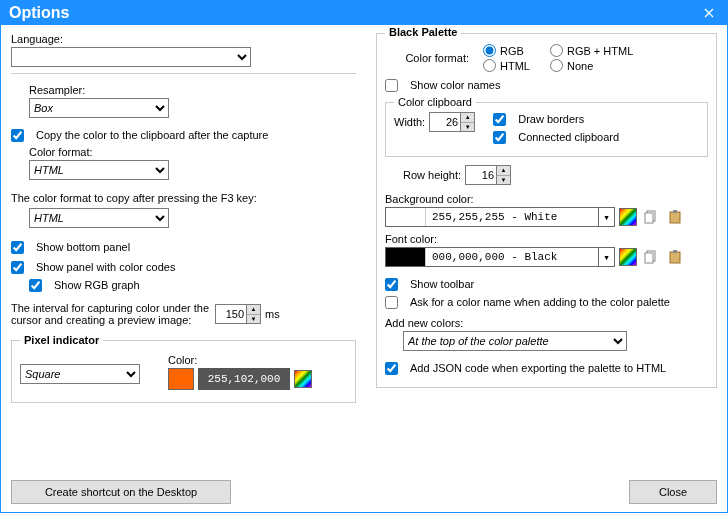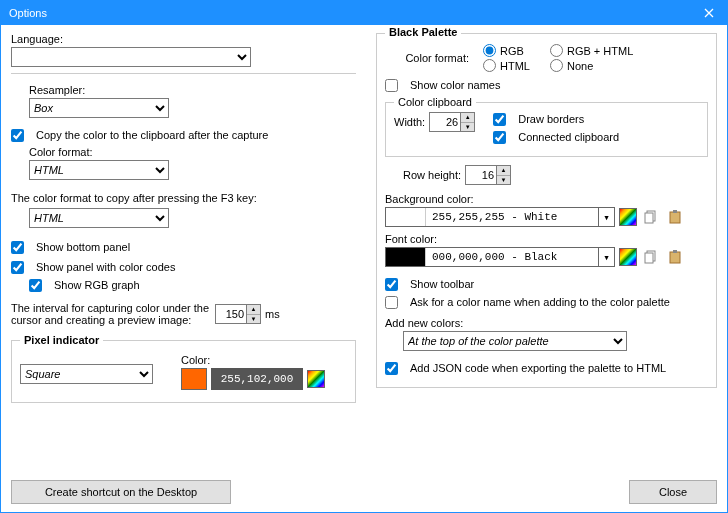--- a/index.html
+++ b/index.html
@@ -1,30 +1,30 @@
 <!DOCTYPE html>
 <html><head>
 <meta charset="utf-8">
 <style>
 * { box-sizing: border-box; margin: 0; padding: 0; }
 body { font-family: "Segoe UI", Tahoma, sans-serif; font-size: 11px; background: #fff; width: 728px; height: 513px; overflow: hidden; border: 1px solid #1e90ff; }
 .titlebar { background: #1e90ff; color: #fff; height: 24px; display: flex; align-items: center; padding: 0 8px; justify-content: space-between; }
-.titlebar .title { font-size: 11px; }
+.titlebar .title { font-size: 16px; font-weight: bold; }
 .titlebar .close-x { width: 36px; height: 24px; display: flex; align-items: center; justify-content: center; cursor: pointer; margin-right: -8px; }
 .content { display: flex; height: 448px; }
 .col { padding: 8px 10px; }
 .left { width: 365px; border-right: none; }
 .right { flex: 1; }
 fieldset { border: 1px solid #ccc; padding: 4px 8px 8px 8px; margin-bottom: 8px; }
 legend { padding: 0 4px; font-size: 11px; }
 label.lbl { display: block; margin-bottom: 2px; }
 select { font-size: 11px; height: 20px; border: 1px solid #7a7a7a; background: #fff; font-style: italic; }
 select.wide { width: 240px; }
 select.med { width: 140px; }
-select.sm { width: 133px; }
+select.sm { width: 120px; }
 .indent { margin-left: 18px; }
 .row { display: flex; align-items: center; gap: 4px; margin-bottom: 4px; }
 input[type=checkbox] { width: 13px; height: 13px; accent-color: #0078d7; }
 .chk { display: flex; align-items: center; gap: 12px; margin-bottom: 4px; }
 .chk input { margin-top: 1px; }
 .spinner { display: inline-flex; align-items: stretch; height: 20px; }
 .spinner input { width: 32px; text-align: right; border: 1px solid #7a7a7a; font-size: 11px; padding: 0 2px; }
 .spinner .spbtns { display: flex; flex-direction: column; border: 1px solid #7a7a7a; border-left: none; width: 14px; font-size: 6px; }
 .spinner .spbtns div { flex: 1; display: flex; align-items: center; justify-content: center; background: #e1e1e1; cursor: pointer; }
 .spinner .spbtns div:first-child { border-bottom: 1px solid #aaa; }

